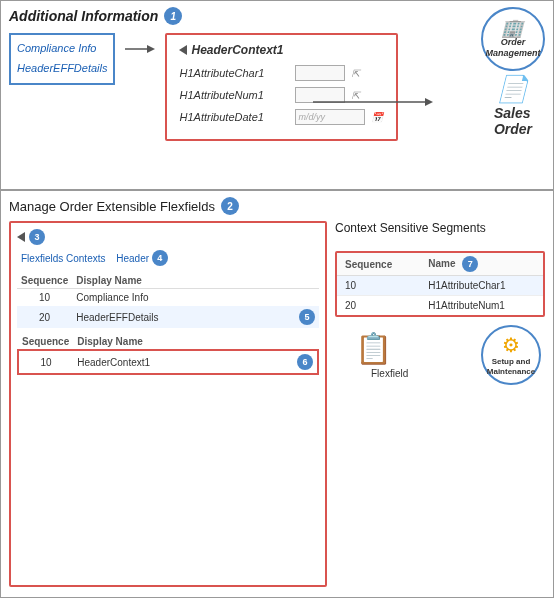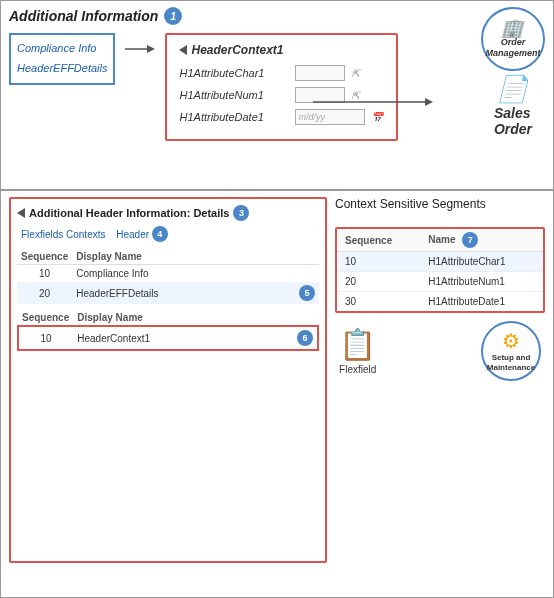--- a/index.html
+++ b/index.html
@@ -351,20 +351,21 @@
     .flexfield-img {
       display: flex;
       flex-direction: column;
       align-items: center;
       gap: 2px;
     }
 
     .flexfield-label {
       font-size: 10px;
       color: #333;
+      margin-left: 32px;
     }
 
     .setup-circle {
       width: 60px;
       height: 60px;
       border-radius: 50%;
       border: 2px solid #4a86c8;
       display: flex;
       flex-direction: column;
       align-items: center;
@@ -448,27 +449,30 @@
 
     <div style="position:absolute; top:95px; left:312px;">
       <svg width="120" height="12">
         <line x1="0" y1="6" x2="112" y2="6" stroke="#555" stroke-width="1.5"></line>
         <polygon points="112,2 120,6 112,10" fill="#555"></polygon>
       </svg>
     </div>
   </div>
 
   <div class="bottom-section">
+    <div class="bottom-title-row">
+      <span class="bottom-title">Manage Order Extensible Flexfields</span>
+      <div class="badge-circle">2</div>
+    </div>
 
     <div class="bottom-content">
 
       <div class="left-panel">
         <div class="panel-title-row">
           <span class="triangle-left" style="border-right-color:#555;"></span>
-          <span class="panel-title">Additional Header Information: Details</span>
           <div class="badge-circle-sm">3</div>
         </div>
 
         <div class="tabs-row">
           <span class="tab-item">Flexfields Contexts</span>
           <span style="color:#aaa;font-size:10px;">&nbsp;</span>
           <span class="tab-item tab-badge">
             <span>Header</span>
             &nbsp;<div class="badge-circle-sm" style="display:inline-flex;">4</div>
           </span>
@@ -534,24 +538,20 @@
             </thead>
             <tbody>
               <tr style="background:#eef5ff;">
                 <td>10</td>
                 <td>H1AttributeChar1</td>
               </tr>
               <tr>
                 <td>20</td>
                 <td>H1AttributeNum1</td>
               </tr>
-              <tr>
-                <td>30</td>
-                <td>H1AttributeDate1</td>
-              </tr>
             </tbody>
           </table>
         </div>
 
         <div class="bottom-right-icons">
           <div class="flexfield-img">
             <span style="font-size:30px;color:#aaa;">📋</span>
             <span class="flexfield-label">Flexfield</span>
           </div>
           <div class="setup-circle">

